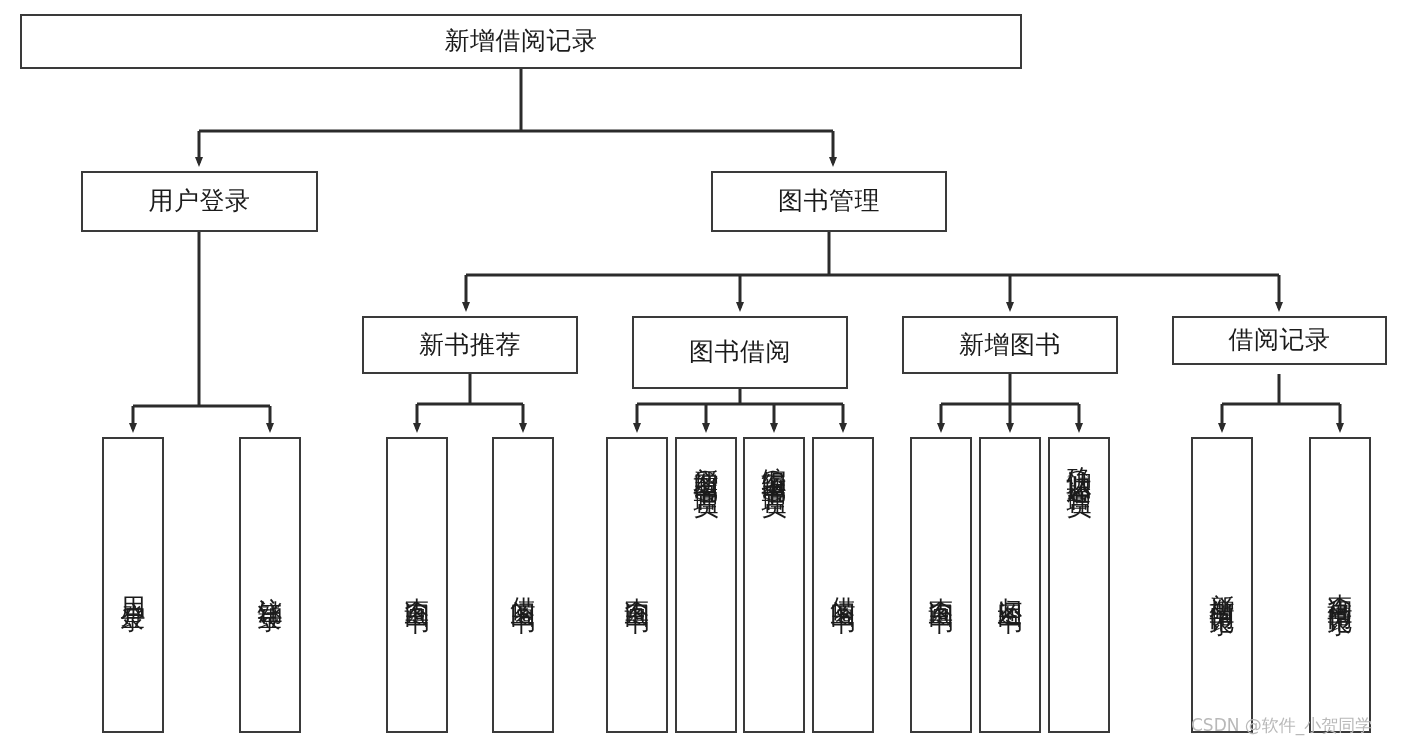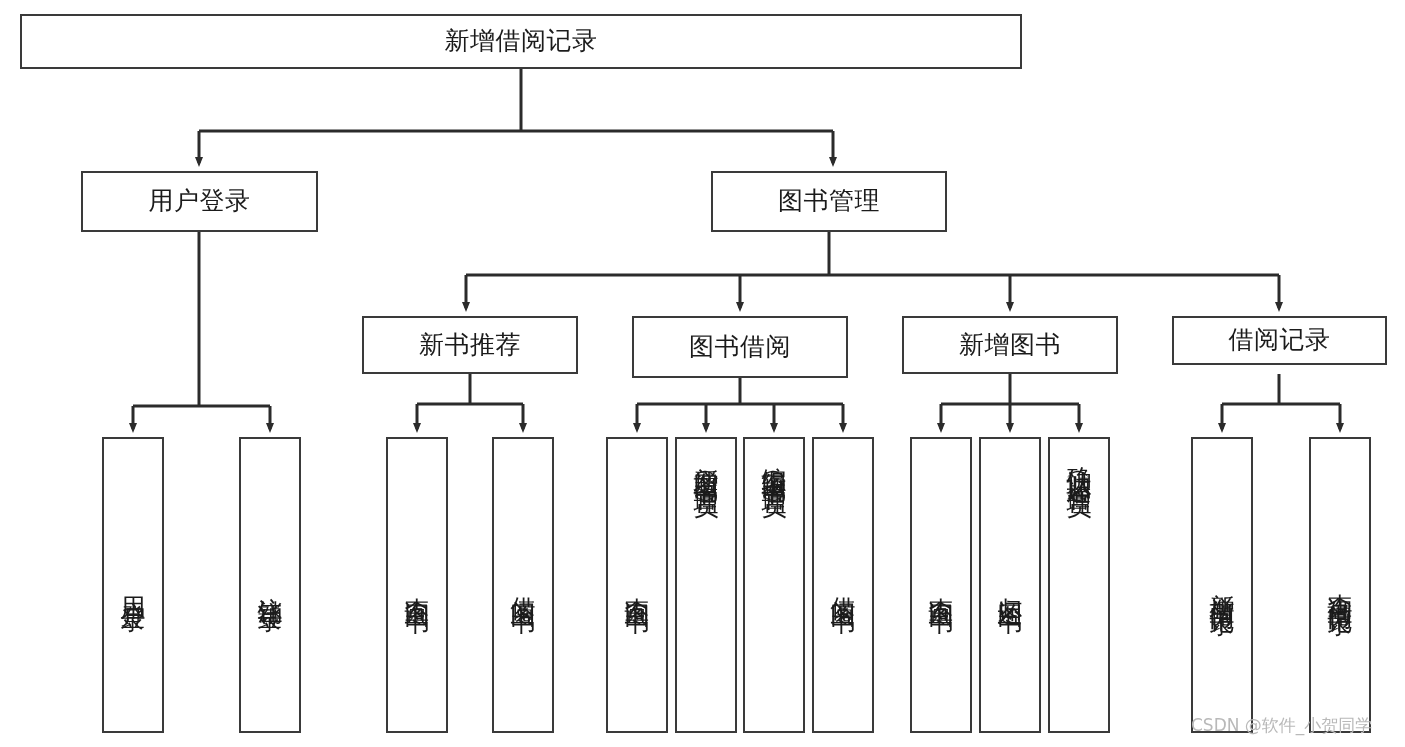--- a/index.html
+++ b/index.html
@@ -141,21 +141,21 @@
   </div>
 
   <div class="node horiz" style="left:362px; top:316px; width:216px; height:58px;">
     <span class="node-label">新书推荐</span>
   </div>
 
   <div class="node horiz" style="left:711px; top:171px; width:236px; height:61px;">
     <span class="node-label">图书管理</span>
   </div>
 
-  <div class="node horiz" style="left:632px; top:316px; width:216px; height:62px;">
+  <div class="node horiz" style="left:632px; top:316px; width:216px; height:73px;">
     <span class="node-label">图书借阅</span>
   </div>
 
   <div class="node horiz" style="left:902px; top:316px; width:216px; height:58px;">
     <span class="node-label">新增图书</span>
   </div>
 
   <div class="node horiz" style="left:1172px; top:316px; width:215px; height:49px;">
     <span class="node-label">借阅记录</span>
   </div>

